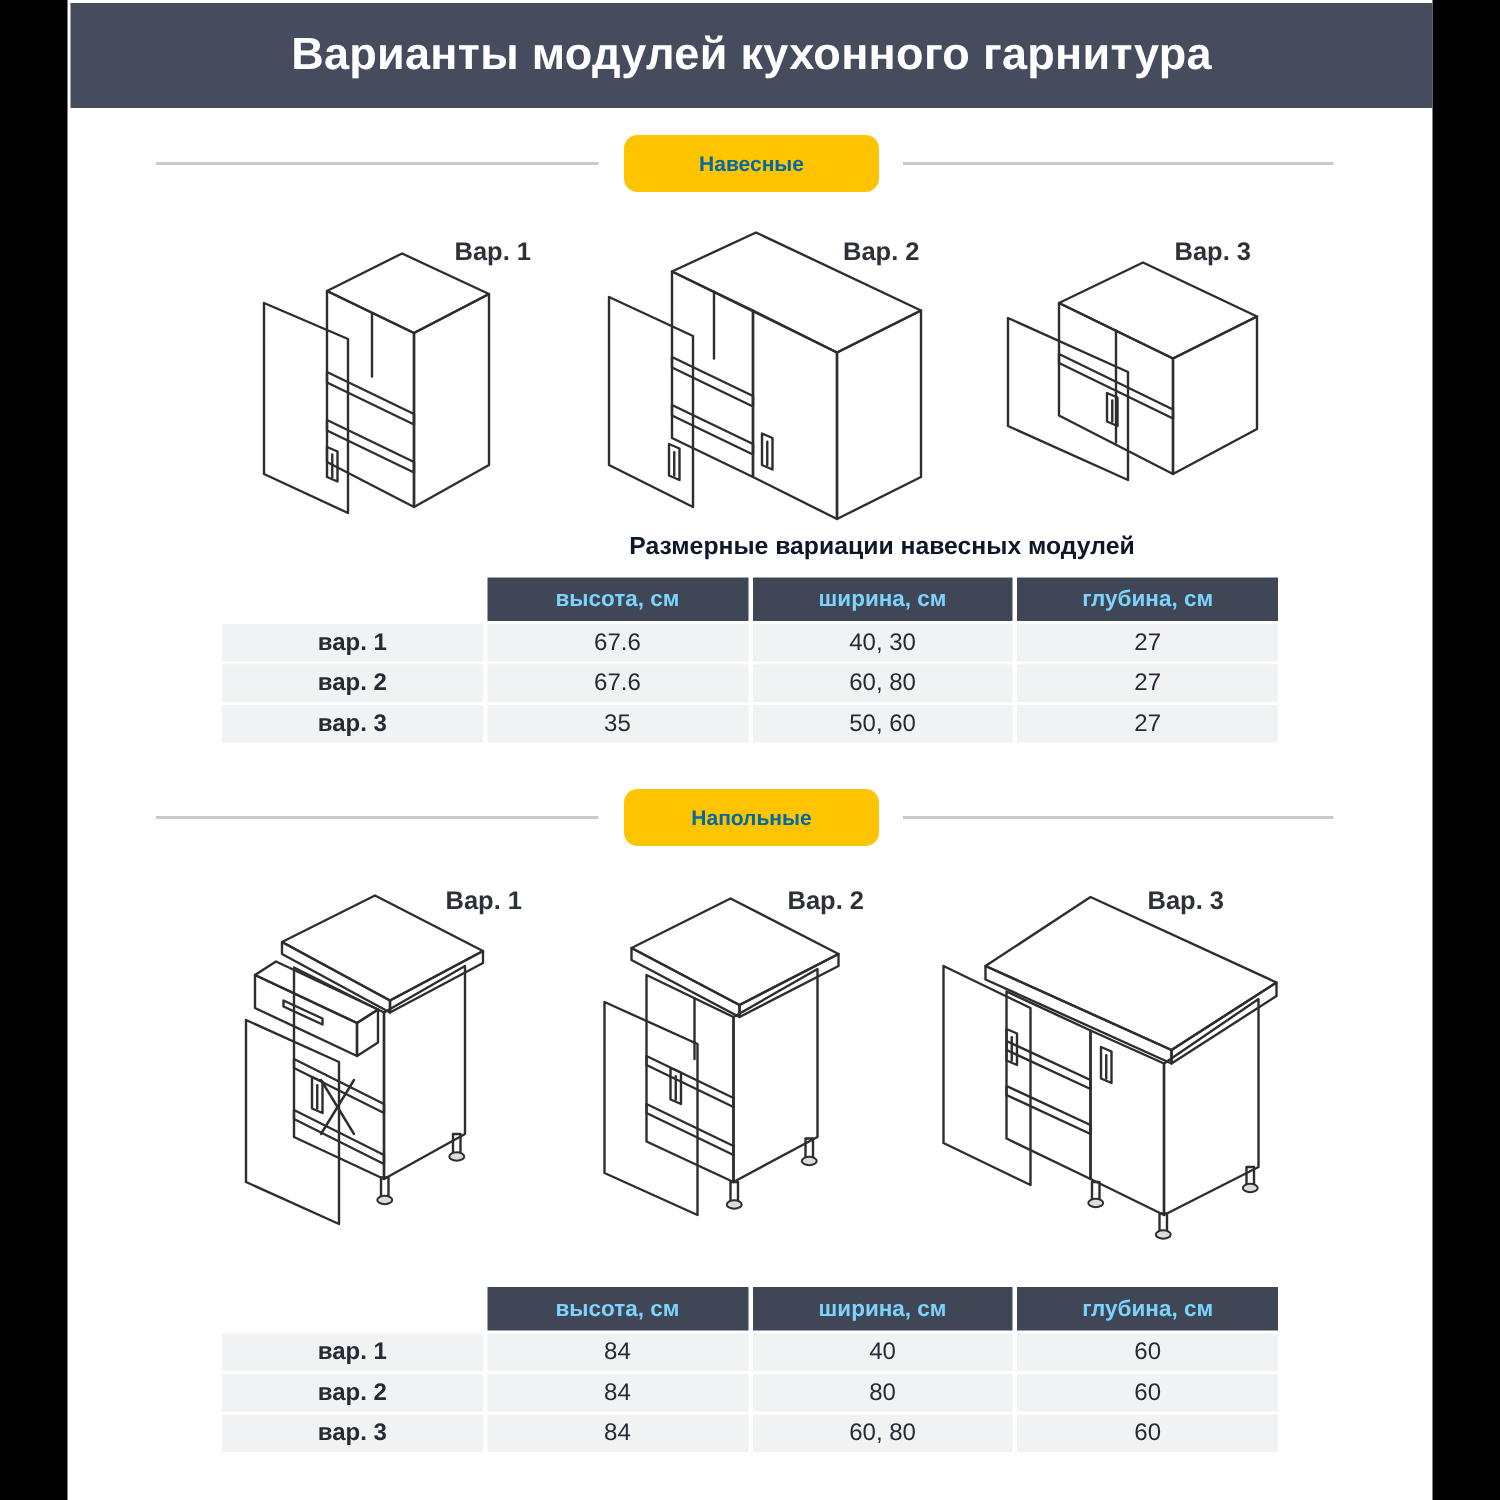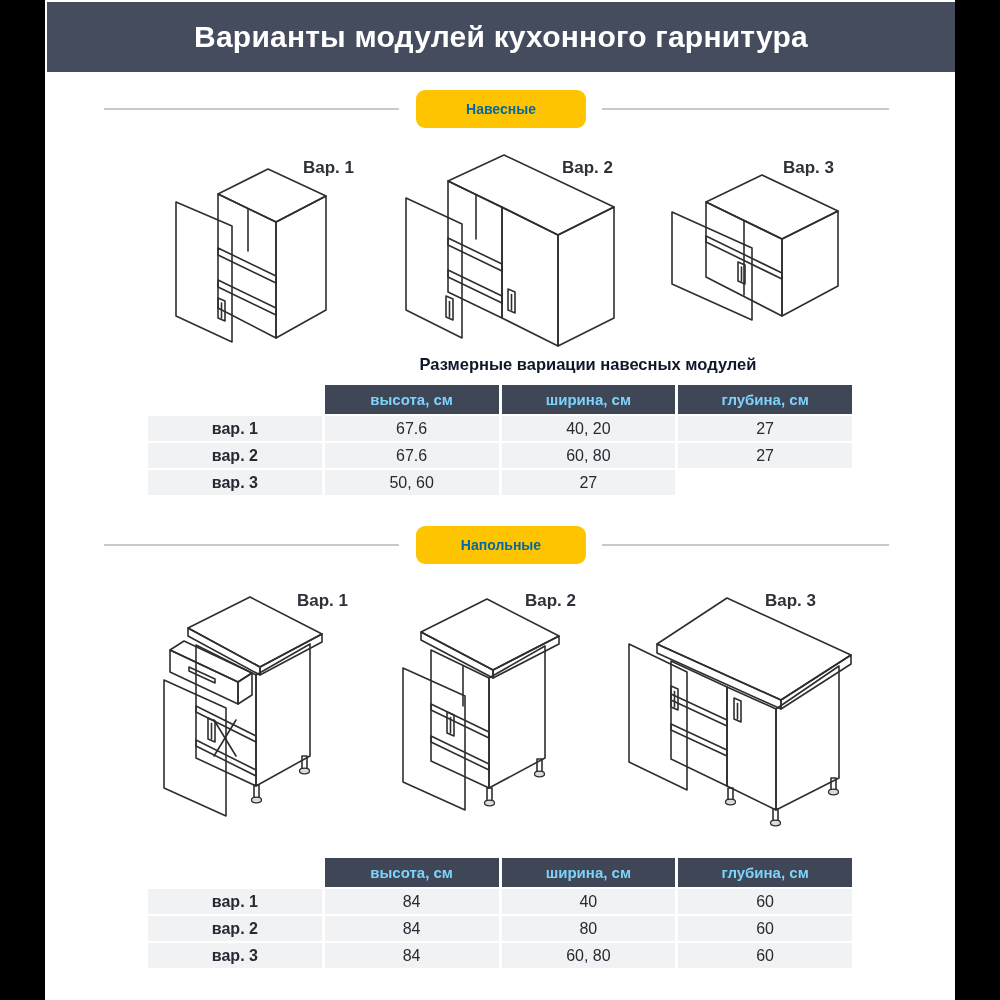--- a/index.html
+++ b/index.html
@@ -109,29 +109,30 @@
 
   <div class="tbl-title" style="top:355px;">Размерные вариации навесных модулей</div>
   <div class="dimtable" style="top:385px;">
     <div class="hcell hspacer"></div>
     <div class="hcell">высота, см</div>
     <div class="hcell">ширина, см</div>
     <div class="hcell">глубина, см</div>
 
     <div class="cell rlabel">вар. 1</div>
     <div class="cell">67.6</div>
-    <div class="cell">40, 20</div>
+    <div class="cell">40, 30</div>
     <div class="cell">27</div>
 
     <div class="cell rlabel">вар. 2</div>
     <div class="cell">67.6</div>
     <div class="cell">60, 80</div>
     <div class="cell">27</div>
 
     <div class="cell rlabel">вар. 3</div>
+    <div class="cell">35</div>
     <div class="cell">50, 60</div>
     <div class="cell">27</div>
   </div>
 
   <div class="rule" style="left:104px;top:544px;width:295px;"></div>
   <div class="badge" style="top:526px;">Напольные</div>
   <div class="rule" style="left:602px;top:544px;width:287px;"></div>
 
   <div class="var-label" style="left:297px;top:591px;">Вар. 1</div>
   <div class="var-label" style="left:525px;top:591px;">Вар. 2</div>

